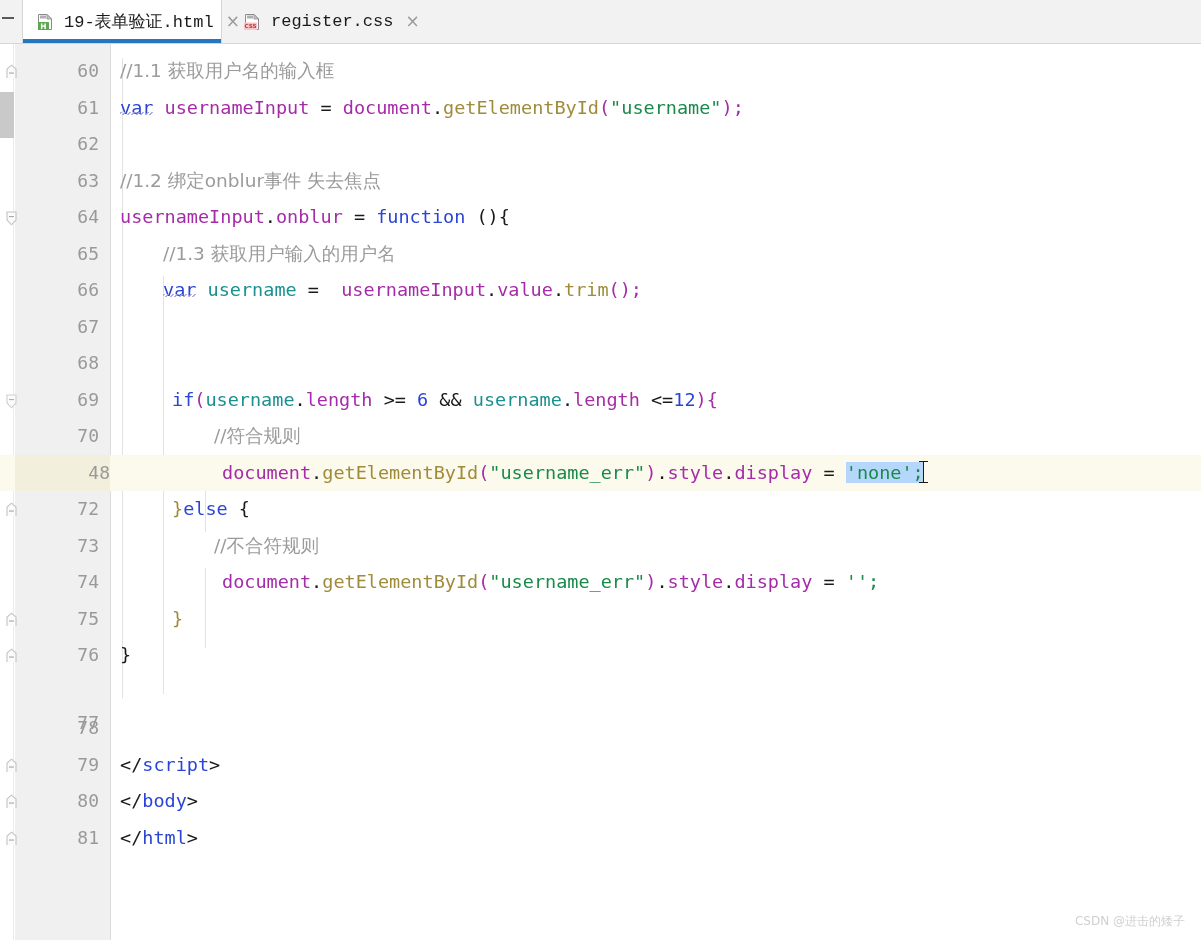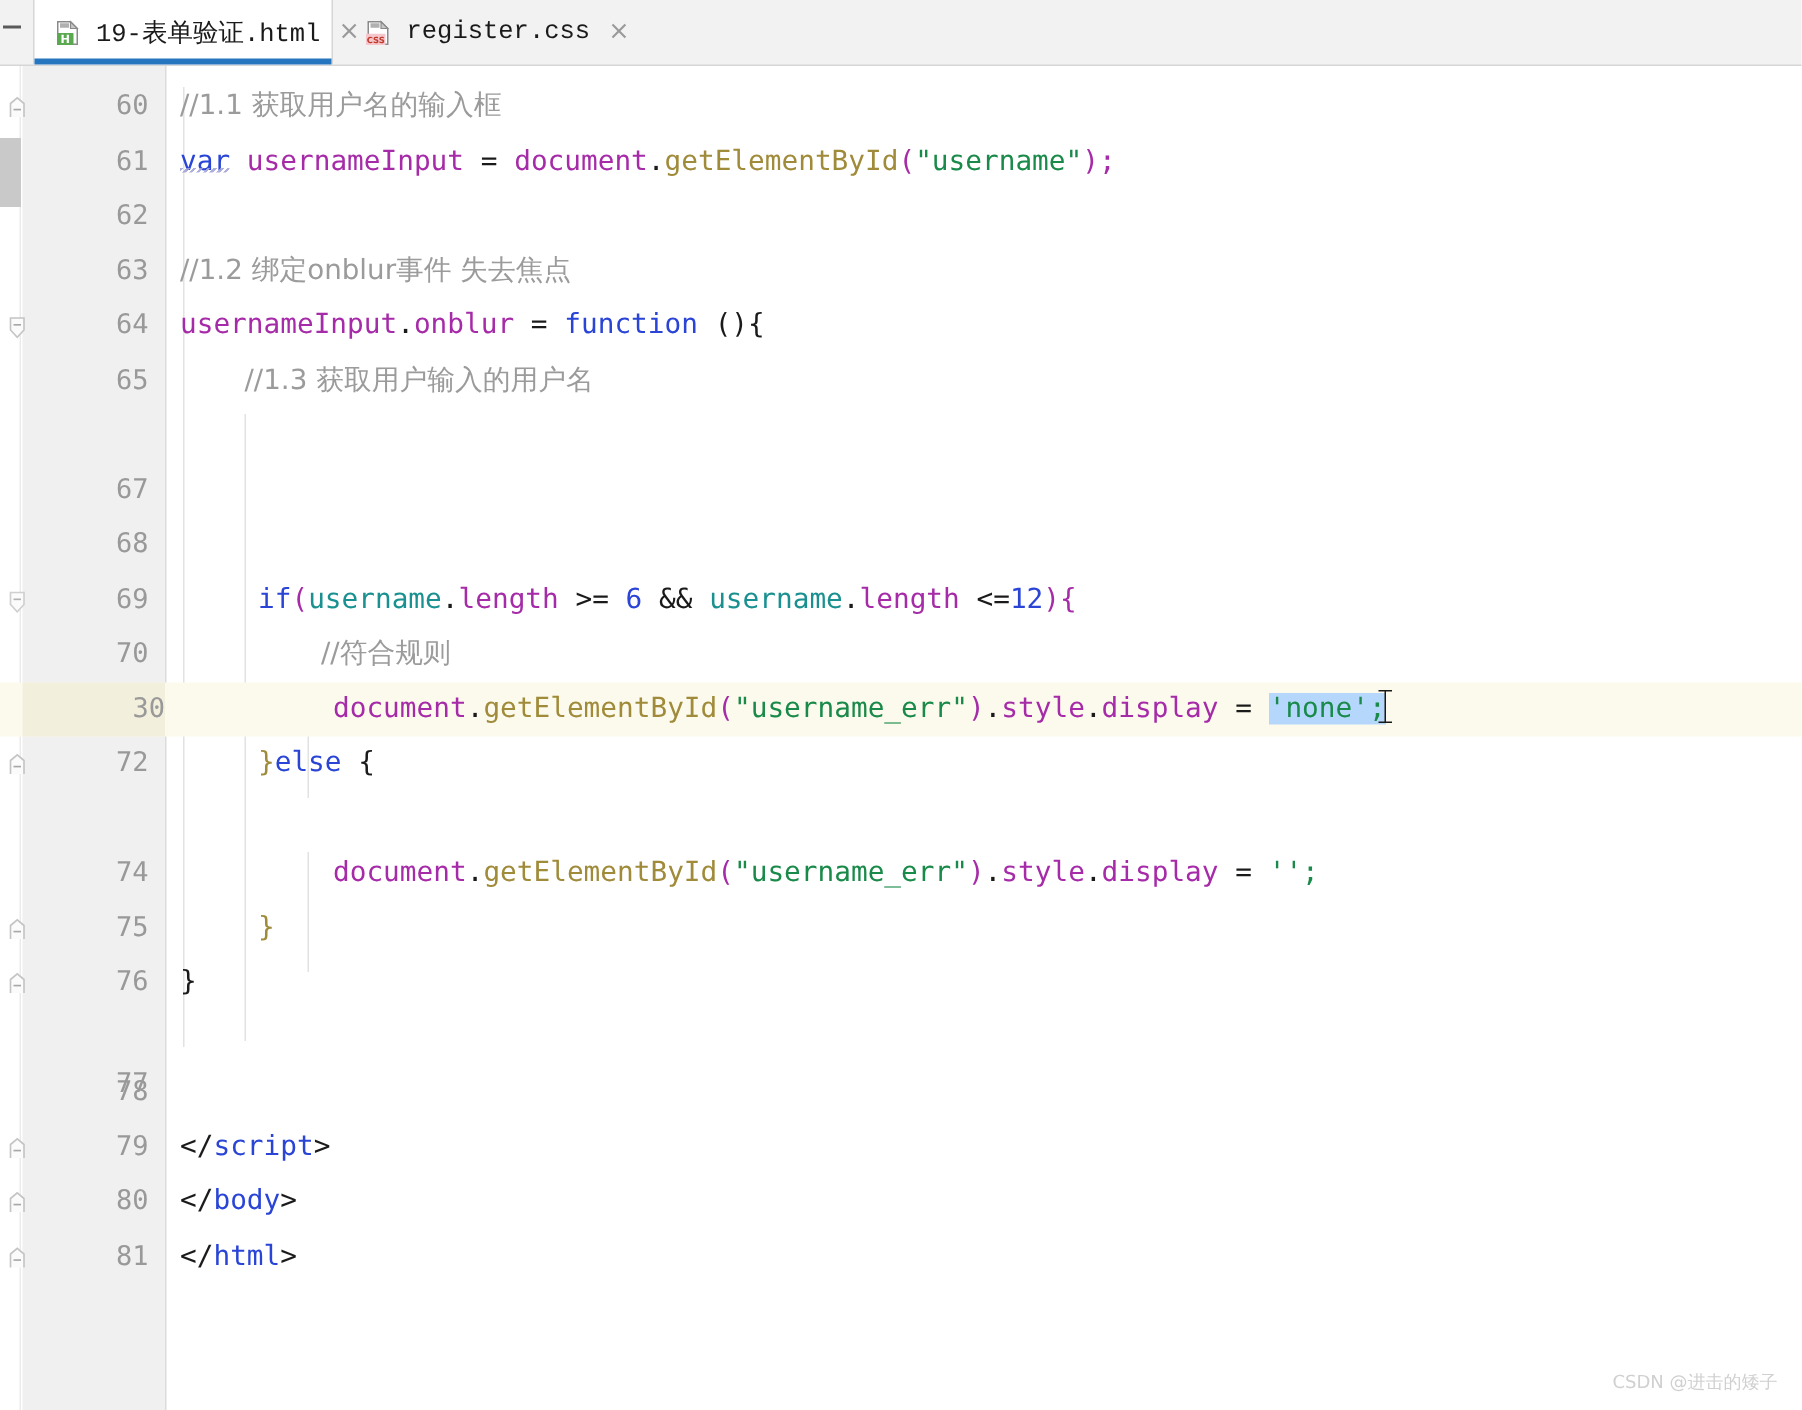--- a/index.html
+++ b/index.html
@@ -290,20 +290,24 @@
         </svg>
     </div>
     <div class="row-code"><span class="ident">usernameInput</span><span class="op">.</span><span class="ident">onblur</span><span class="op"> = </span><span class="kw">function</span><span class="op"> (){</span></div>
   </div>
 
   <div class="row" style="top:191.5px;">
     <div class="row-num">65</div>
     <div class="row-code" style="left:163px;"><span class="cmt-cn">//1.3 获取用户输入的用户名</span></div>
   </div>
 
+  <div class="row" style="top:228px;">
+    <div class="row-num">66</div>
+    <div class="row-code" style="left:163px;"><span class="kw-u">var</span><span class="op"> </span><span class="local">username</span><span class="op"> =  </span><span class="ident">usernameInput</span><span class="op">.</span><span class="ident">value</span><span class="op">.</span><span class="fn">trim</span><span class="ident">();</span></div>
+  </div>
 
   <div class="row" style="top:264.5px;">
     <div class="row-num">67</div>
   </div>
 
   <div class="row" style="top:301px;">
     <div class="row-num">68</div>
   </div>
 
   <div class="row" style="top:337.5px;">
@@ -316,35 +320,39 @@
     </div>
     <div class="row-code" style="left:172px;"><span class="kw">if</span><span class="ident">(</span><span class="local">username</span><span class="op">.</span><span class="ident">length</span><span class="op"> &gt;= </span><span class="num">6</span><span class="op"> &amp;&amp; </span><span class="local">username</span><span class="op">.</span><span class="ident">length</span><span class="op"> &lt;=</span><span class="num">12</span><span class="ident">){</span></div>
   </div>
 
   <div class="row" style="top:374px;">
     <div class="row-num">70</div>
     <div class="row-code" style="left:214px;"><span class="cmt-cn">//符合规则</span></div>
   </div>
 
   <div class="row current" style="top:410.5px;">
-    <div class="row-num">30</div>
+    <div class="row-num">48</div>
     <div class="row-code" style="left:222px;"><span class="ident">document</span><span class="op">.</span><span class="fn">getElementById</span><span class="ident">(</span><span class="str">"username_err"</span><span class="ident">)</span><span class="op">.</span><span class="ident">style</span><span class="op">.</span><span class="ident">display</span><span class="op"> = </span><span class="str sel">'none';</span><span class="caret"></span></div>
   </div>
 
   <div class="row" style="top:447px;">
     <div class="row-num">72</div>
     <div class="fold" style="top:11px;">
       <svg width="15" height="15" viewBox="0 0 15 15">
           <path d="M3 14 V5 L7.5 1.2 L12 5 V14" fill="#fbfbfb" stroke="#c4c4c4" stroke-width="1.1"></path>
           <rect x="5" y="8.5" width="5" height="1.1" fill="#a8a8a8"></rect>
         </svg>
     </div>
     <div class="row-code" style="left:172px;"><span class="fn">}</span><span class="kw">else</span><span class="op"> {</span></div>
   </div>
 
+  <div class="row" style="top:483.5px;">
+    <div class="row-num">73</div>
+    <div class="row-code" style="left:214px;"><span class="cmt-cn">//不合符规则</span></div>
+  </div>
 
   <div class="row" style="top:520px;">
     <div class="row-num">74</div>
     <div class="row-code" style="left:222px;"><span class="ident">document</span><span class="op">.</span><span class="fn">getElementById</span><span class="ident">(</span><span class="str">"username_err"</span><span class="ident">)</span><span class="op">.</span><span class="ident">style</span><span class="op">.</span><span class="ident">display</span><span class="op"> = </span><span class="str">'';</span></div>
   </div>
 
   <div class="row" style="top:556.5px;">
     <div class="row-num">75</div>
     <div class="fold" style="top:11px;">
       <svg width="15" height="15" viewBox="0 0 15 15">

